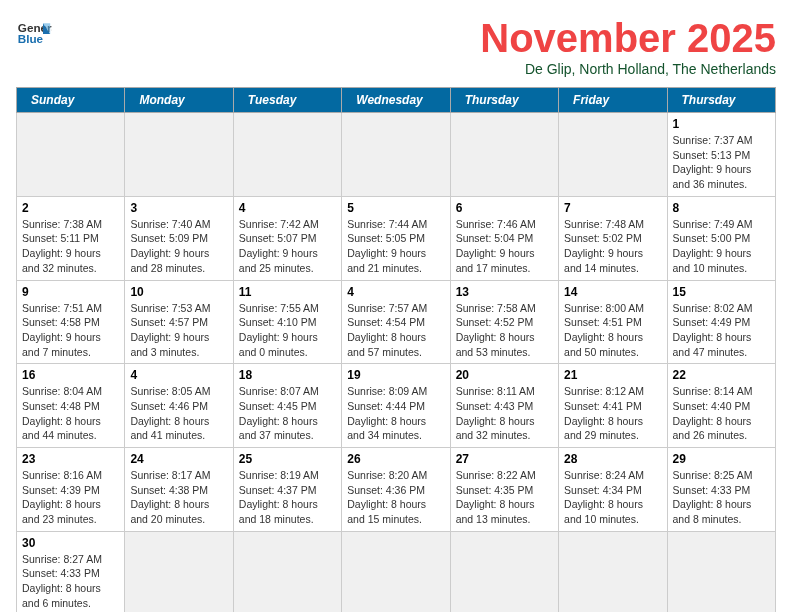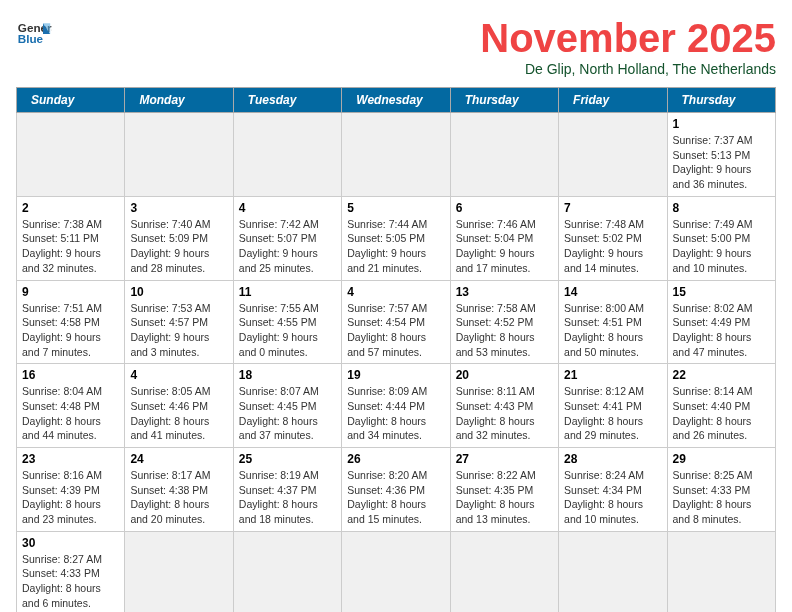--- a/index.html
+++ b/index.html
@@ -175,21 +175,21 @@
       </td>
       <td>
         <span class="day-num">10</span>
         <span class="day-info" style="white-space:pre-line">Sunrise: 7:53 AM
 Sunset: 4:57 PM
 Daylight: 9 hours and 3 minutes.</span>
       </td>
       <td>
         <span class="day-num">11</span>
         <span class="day-info" style="white-space:pre-line">Sunrise: 7:55 AM
-Sunset: 4:55 PM
+Sunset: 4:10 PM
 Daylight: 9 hours and 0 minutes.</span>
       </td>
       <td>
         <span class="day-num">4</span>
         <span class="day-info" style="white-space:pre-line">Sunrise: 7:57 AM
 Sunset: 4:54 PM
 Daylight: 8 hours and 57 minutes.</span>
       </td>
       <td>
         <span class="day-num">13</span>

